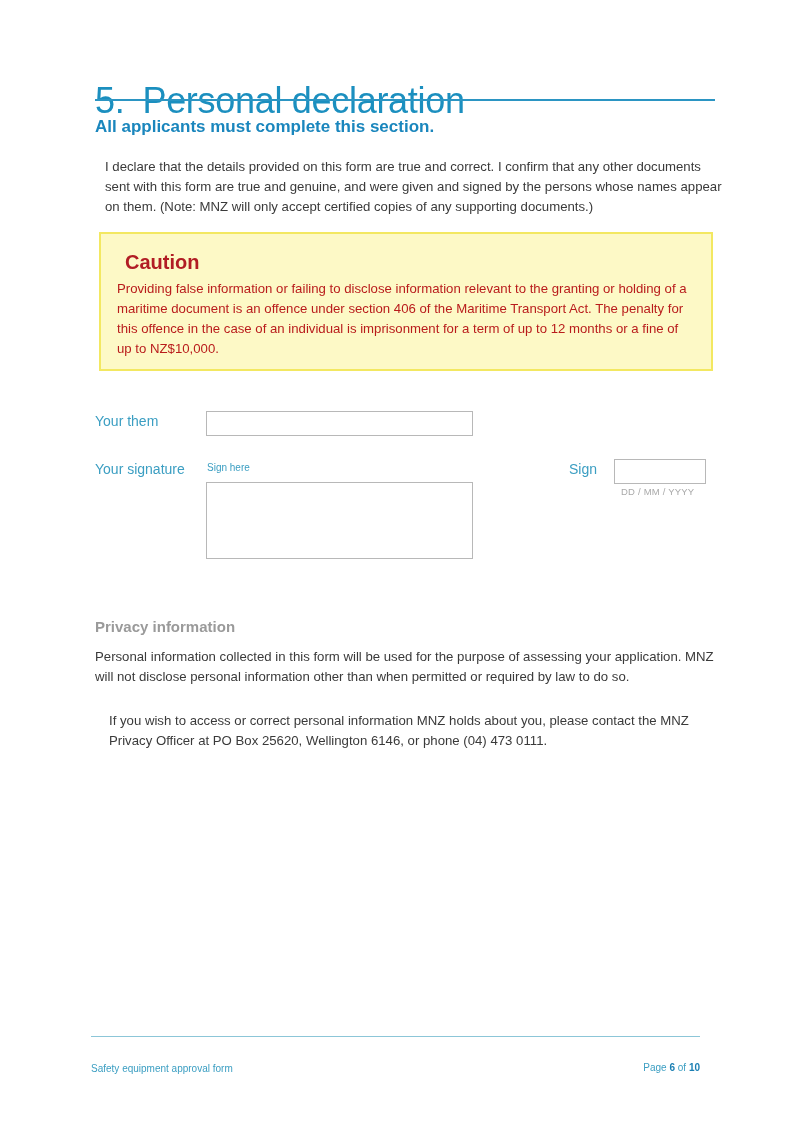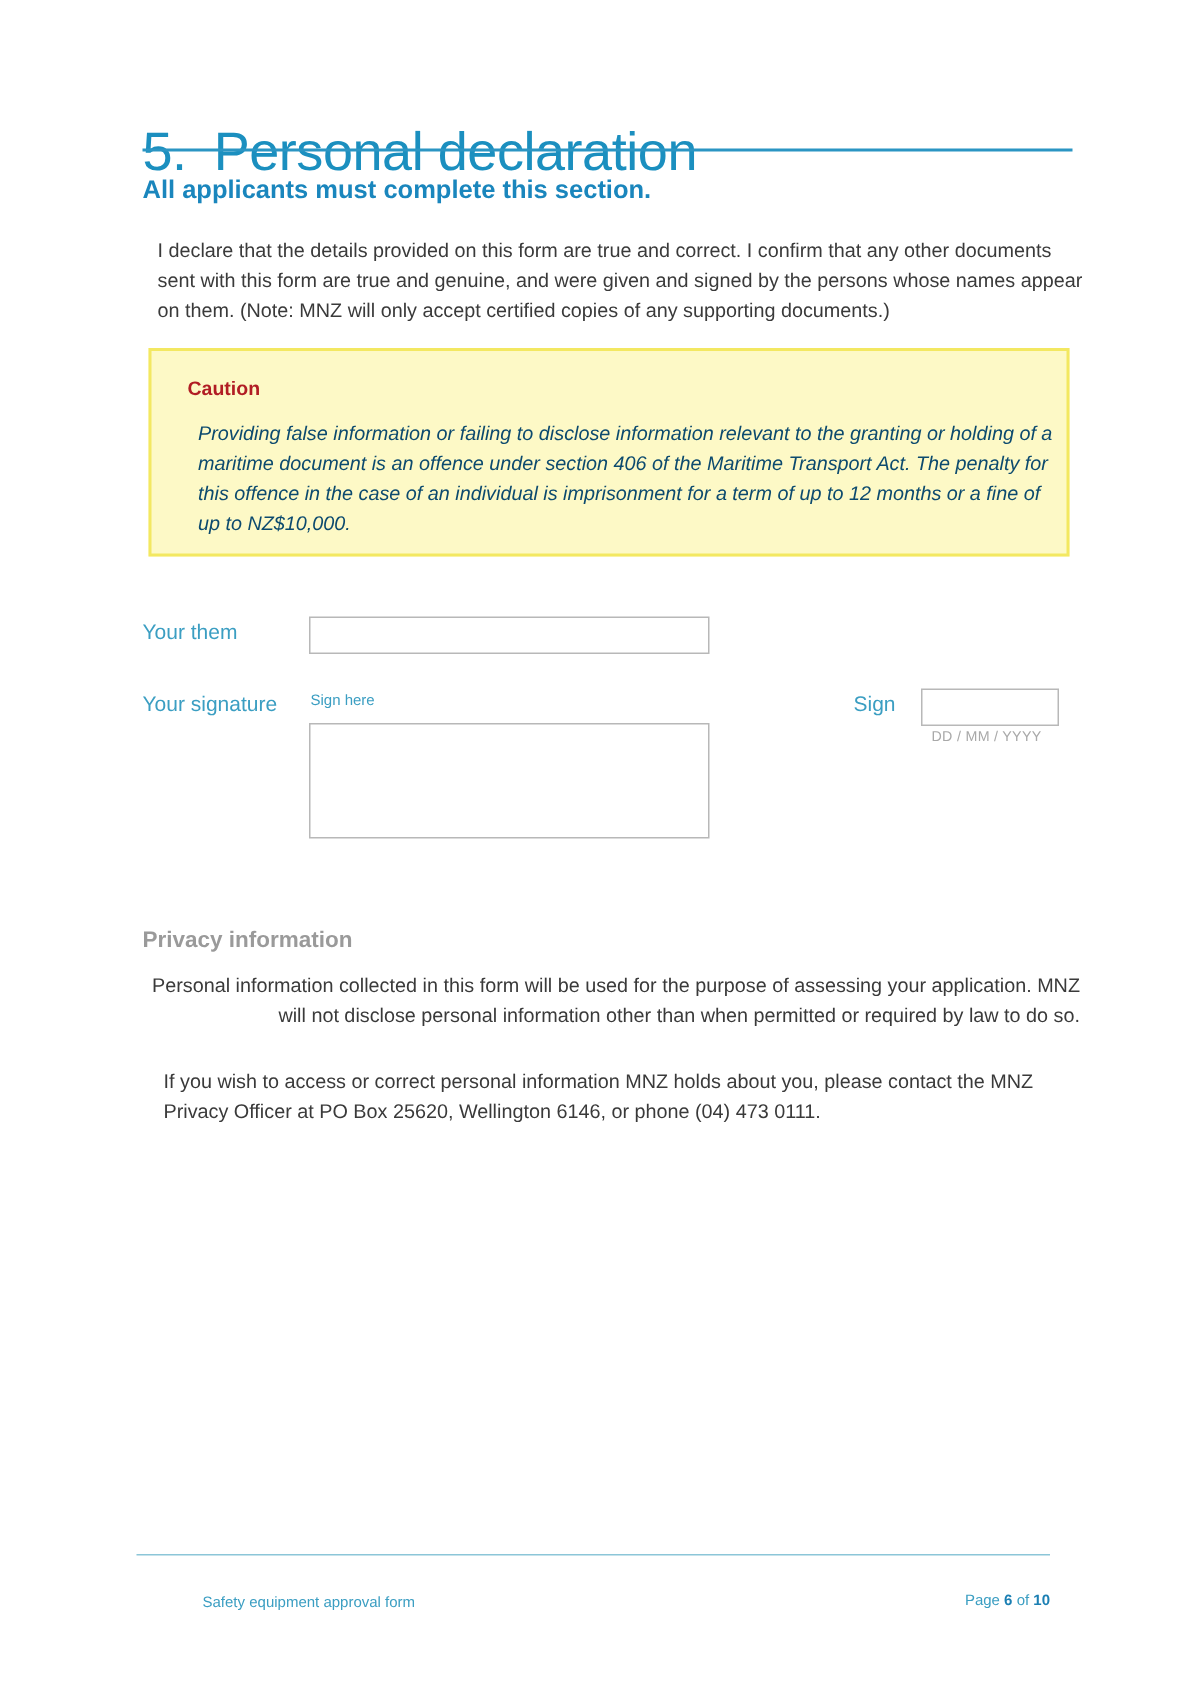--- a/index.html
+++ b/index.html
@@ -5,30 +5,30 @@
   html, body { margin:0; padding:0; background:#ffffff; }
   body { width:800px; height:1130px; position:relative; overflow:hidden;
          font-family:"Liberation Sans", sans-serif; color:#3a3a3a; }
   .abs { position:absolute; }
   .title { left:95px; top:56px; font-size:36px; color:#1b8fbf; font-weight:normal; letter-spacing:-0.3px; white-space:nowrap; }
   .title .num { margin-right:18px; }
   .title-rule { left:95px; top:99px; width:620px; height:2px; background:#2b95c3; }
   .subhead { left:95px; top:117px; font-size:17px; font-weight:bold; color:#1a86bd; white-space:nowrap; }
   .intro { left:95px; top:147px; width:620px; font-size:13.2px; line-height:20px; color:#3a3a3a; }
   .caution { left:99px; top:232px; width:614px; height:139px; background:#fdf9c6; border:2px solid #f3e861; box-sizing:border-box; }
-  .caution-title { left:125px; top:251px; font-size:13px; font-weight:bold; color:#b11d24; }
-  .caution-body { left:132px; top:279px; width:575px; font-size:13.2px; line-height:20px; color:#0c4a6e;font-style:italic; }
+  .caution-title { left:125px; top:251px; font-size:20px; font-weight:bold; color:#b11d24; }
+  .caution-body { left:117px; top:279px; width:575px; font-size:13.2px; line-height:20px; color:#b91c1c; }
   .label { font-size:14px; color:#3b9ec2; white-space:nowrap; }
   .field { border:1px solid #b8b8b8; background:#fff; box-sizing:border-box; }
   .sign-here { left:207px; top:462px; font-size:10px; color:#3b9ec2; }
   .date-hint { left:621px; top:486px; font-size:9.5px; color:#a9a9a9; letter-spacing:0.2px; white-space:nowrap; }
   .privacy-head { left:95px; top:618px; font-size:15px; font-weight:bold; color:#9a9a9a; }
   .privacy-p { left:95px; width:625px; font-size:13.2px; line-height:20px; color:#3a3a3a; }
   .footer-rule { left:91px; top:1036px; width:609px; height:1px; background:#8cc6d8; }
-  .footer-left { left:91px; top:1063px; font-size:10px; color:#3b9ec2;margin-left:44px; }
+  .footer-left { left:91px; top:1063px; font-size:10px; color:#3b9ec2; }
   .footer-right { left:600px; top:1062px; width:100px; text-align:right; font-size:10px; color:#3b9ec2; white-space:nowrap; }
   .footer-right b { color:#1b7fb3; }
 </style>
 </head>
 <body>
 
 <h1 class="abs title"><span class="num">5.</span><span>Personal declaration</span></h1>
 <div class="abs title-rule"></div>
 
 <div class="abs subhead">All applicants must complete this section.</div>
@@ -43,18 +43,18 @@
 
 <label class="abs label" style="left:95px; top:461px;">Your signature</label>
 <div class="abs sign-here">Sign here</div>
 <div class="abs field" style="left:206px; top:482px; width:267px; height:77px;"></div>
 
 <label class="abs label" style="left:569px; top:461px;">Sign</label>
 <input class="abs field" style="left: 614px; top: 459px; width: 92px; height: 25px;" type="text" value="">
 <div class="abs date-hint">DD / MM / YYYY</div>
 
 <div class="abs privacy-head">Privacy information</div>
-<p class="abs privacy-p" style="margin:0; top:647px;text-align:right;">Personal information collected in this form will be used for the purpose of assessing your application. MNZ will not disclose personal information other than when permitted or required by law to do so.</p>
+<p class="abs privacy-p" style="margin:0; top:647px;">Personal information collected in this form will be used for the purpose of assessing your application. MNZ will not disclose personal information other than when permitted or required by law to do so.</p>
 <p class="abs privacy-p" style="margin:14px; top:697px;">If you wish to access or correct personal information MNZ holds about you, please contact the MNZ Privacy Officer at PO Box 25620, Wellington 6146, or phone (04) 473 0111.</p>
 
 <div class="abs footer-rule"></div>
 <div class="abs footer-left">Safety equipment approval form</div>
 <div class="abs footer-right"><span>Page</span> <b>6</b> <span>of</span> <b>10</b></div>
 
 </body></html>

